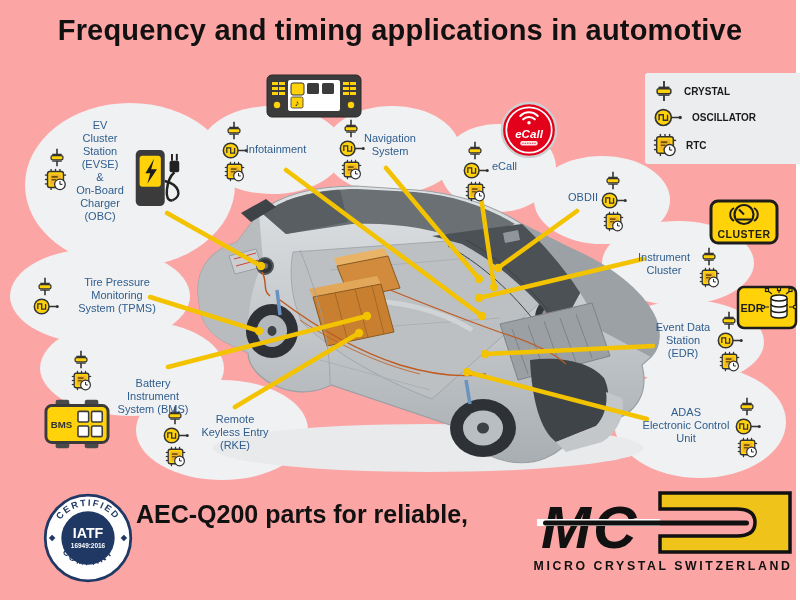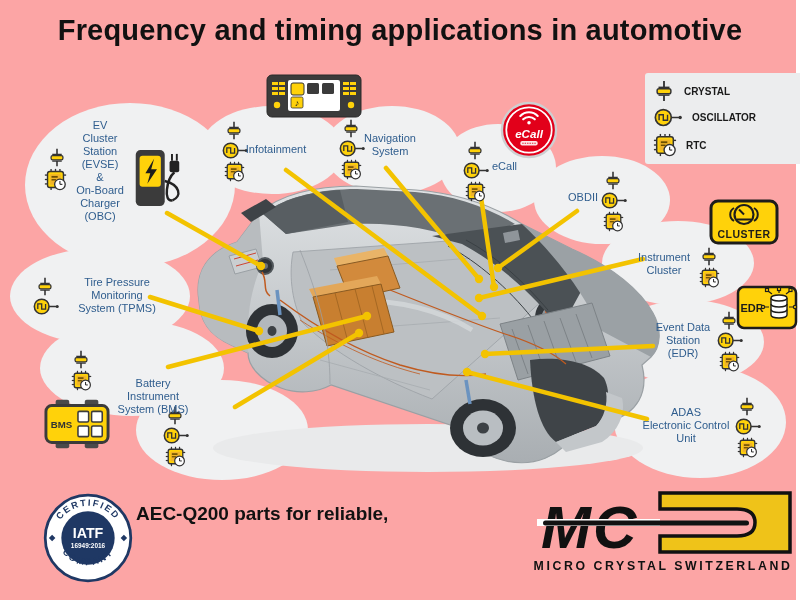--- a/index.html
+++ b/index.html
@@ -12,21 +12,21 @@
   .legend-row{display:flex;align-items:center;gap:9px;}
   .legend-row .txt{font-size:10px;font-weight:bold;color:#1a1a1a;}
   
   .stack{position:absolute;display:flex;flex-direction:column;align-items:flex-start;gap:1px;z-index:3;}
   .ic svg{display:block;}
   .ml3{margin-left:3px;}
   
   .lbl{position:absolute;color:#2F5D8E;font-size:11px;line-height:13px;text-align:center;z-index:3;}
   .lbl.right{text-align:right;}
   .badge{position:absolute;z-index:3;}
-  .claim{position:absolute;left:136px;top:502px;font-size:19px;line-height:24px;font-weight:bold;color:#111;z-index:3;}
+  .claim{position:absolute;left:136px;top:502px;font-size:25px;line-height:24px;font-weight:bold;color:#111;z-index:3;}
   svg text{font-family:"Liberation Sans",sans-serif;}
 </style>
 </head>
 <body>
 
 <div id="stage">
 
   <svg id="baseart" width="800" height="600" viewBox="0 0 800 600" aria-hidden="true">
     <defs>
       <linearGradient id="gBody" x1="0" y1="0" x2="0" y2="1">
@@ -457,20 +457,25 @@
         <svg width="28" height="19" viewBox="0 0 32 22">
           <use href="#sym-oscillator"></use>
         </svg>
       </span>
     <span class="ic ml3">
         <svg width="21" height="21" viewBox="0 0 26 26">
           <use href="#sym-rtc"></use>
         </svg>
       </span>
   </div>
+  <div class="lbl" style="left:194px;top:413px;width:82px;">
+    <div>Remote</div>
+    <div>Keyless Entry</div>
+    <div>(RKE)</div>
+  </div>
 
   <svg class="badge" style="left:44px;top:397px;" width="66" height="54" viewBox="0 0 68 54">
     <rect x="12" y="2" width="14" height="8" rx="2" fill="#4a4a4a"></rect>
     <rect x="42" y="2" width="14" height="8" rx="2" fill="#4a4a4a"></rect>
     <rect x="12" y="44" width="14" height="8" rx="2" fill="#4a4a4a"></rect>
     <rect x="42" y="44" width="14" height="8" rx="2" fill="#4a4a4a"></rect>
     <rect x="2" y="8" width="64" height="38" rx="6" fill="#FFD20A" stroke="#3b3b3b" stroke-width="3"></rect>
     <text x="18" y="31" font-size="10" font-weight="bold" fill="#333" text-anchor="middle">BMS</text>
     <g fill="#fff" stroke="#3b3b3b" stroke-width="1.6">
       <rect x="35" y="14" width="11" height="11" rx="1.5"></rect>

